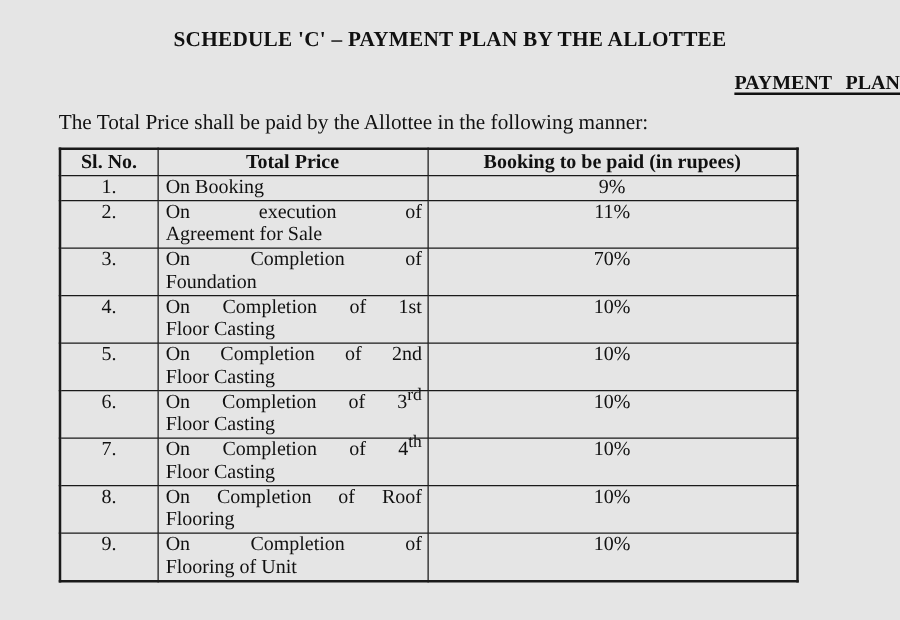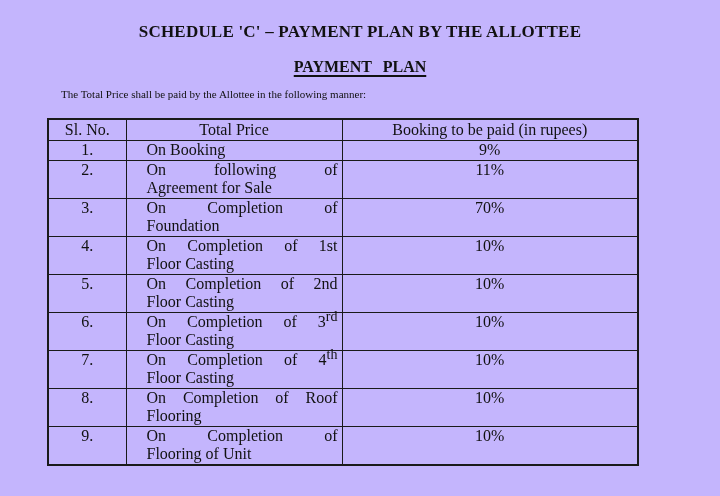--- a/index.html
+++ b/index.html
@@ -1,47 +1,47 @@
 <!DOCTYPE html>
 <html><head>
 <meta charset="utf-8">
 <style>
   html,body{margin:0;padding:0}
   body{
     width:720px;height:496px;background:#ffffff;
     font-family:"Liberation Serif","DejaVu Serif",serif;
     color:#111;overflow:hidden;
   }
-  .page{position:relative;width:720px;height:496px;background:#c4b5fd}
+  .page{position:relative;width:720px;height:496px;background:#e5e5e5}
   .title{
     text-align:center;padding-top:22px;
     font-weight:bold;font-size:17px;letter-spacing:.2px;
   }
   .subtitle{
-    text-align:center;margin-top:16px;
+    text-align:right;margin-top:16px;
     font-weight:bold;font-size:16px;word-spacing:7px;
     text-decoration:underline;text-decoration-thickness:2px;text-underline-offset:3px;
   }
-  .intro{margin:12px 0 0 61px;font-size:11px}
+  .intro{margin:12px 0 0 47px;font-size:17px}
   table.pay{
     position:absolute;left:47px;top:118px;width:590px;
     border-collapse:collapse;table-layout:fixed;
     border:2px solid #1a1a1a;
   }
   col.c1{width:78px}
   col.c2{width:216px}
   col.c3{width:296px}
   th,td{
     border:1.5px solid #1a1a1a;
     font-size:16px;line-height:18px;
     vertical-align:top;padding:0;
   }
-  th{font-weight:normal;text-align:center;padding:1px 0}
+  th{font-weight:bold;text-align:center;padding:1px 0}
   td.sl{text-align:center}
-  td.desc{padding:0 4px 1px 20px}
+  td.desc{padding:0 4px 1px 6px}
   td.amt{text-align:center}
   .line{line-height:18px}
   .just{text-align:justify;text-align-last:justify}
   sup{font-size:14px;line-height:0;vertical-align:super}
 </style>
 </head>
 <body>
 
 <div class="page">
   <div class="title">SCHEDULE 'C' – PAYMENT PLAN BY THE ALLOTTEE</div>
@@ -65,21 +65,21 @@
         <tr>
           <td class="sl">1.</td>
           <td class="desc">
             <div class="line"><span>On Booking</span></div>
           </td>
           <td class="amt">9%</td>
         </tr>
         <tr>
           <td class="sl">2.</td>
           <td class="desc">
-            <div class="line just"><span>On following of</span></div>
+            <div class="line just"><span>On execution of</span></div>
             <div class="line"><span>Agreement for Sale</span></div>
           </td>
           <td class="amt">11%</td>
         </tr>
         <tr>
           <td class="sl">3.</td>
           <td class="desc">
             <div class="line just"><span>On Completion of</span></div>
             <div class="line"><span>Foundation</span></div>
           </td>

